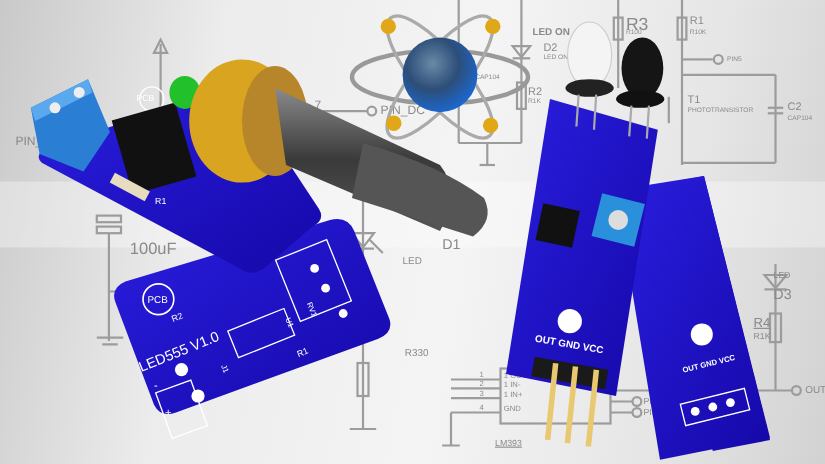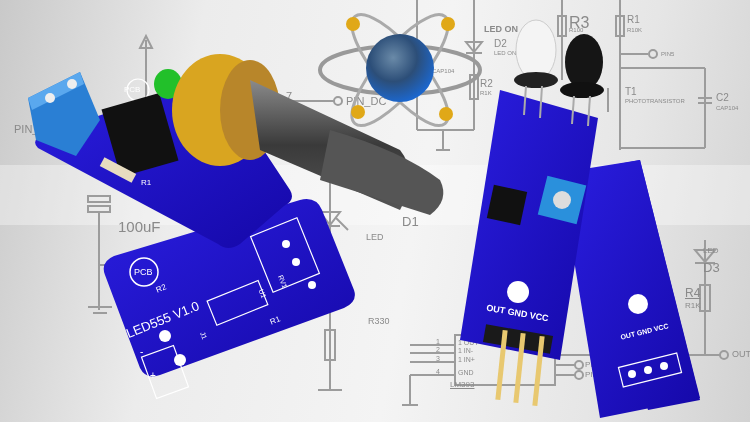--- a/index.html
+++ b/index.html
@@ -106,21 +106,21 @@
   <span class="sch small" style="left:625px;top:98px;">PHOTOTRANSISTOR</span>
   <span class="sch" style="left:716px;top:92px;font-size:10px;">C2</span>
   <span class="sch small" style="left:716px;top:105px;">CAP104</span>
   <span class="sch big" style="left:703px;top:229px;margin-top:31px;">D3</span>
   <span class="sch" style="left:703px;top:246px;font-size:8px;">LED</span>
   <span class="sch" style="left:685px;top:286px;font-size:12px;text-decoration:underline;">R4</span>
   <span class="sch" style="left:685px;top:301px;font-size:8px;">R1K</span>
   <span class="sch" style="left:732px;top:349px;font-size:9px;">OUTPUT</span>
   <span class="sch" style="left:585px;top:360px;font-size:8px;">PIN6</span>
   <span class="sch" style="left:585px;top:370px;font-size:8px;">PIN5</span>
-  <span class="sch" style="left:450px;top:380px;font-size:8px;text-decoration:underline;">LM393</span>
+  <span class="sch" style="left:450px;top:398px;font-size:8px;text-decoration:underline;">LM393</span>
   <span class="sch" style="left:458px;top:339px;font-size:7px;">1 OUT</span>
   <span class="sch" style="left:458px;top:347px;font-size:7px;">1 IN-</span>
   <span class="sch" style="left:458px;top:356px;font-size:7px;">1 IN+</span>
   <span class="sch" style="left:458px;top:369px;font-size:7px;">GND</span>
   <span class="sch" style="left:436px;top:338px;font-size:7px;">1</span>
   <span class="sch" style="left:436px;top:346px;font-size:7px;">2</span>
   <span class="sch" style="left:436px;top:355px;font-size:7px;">3</span>
   <span class="sch" style="left:436px;top:368px;font-size:7px;">4</span>
 
   <svg class="layer" width="750" height="422">

